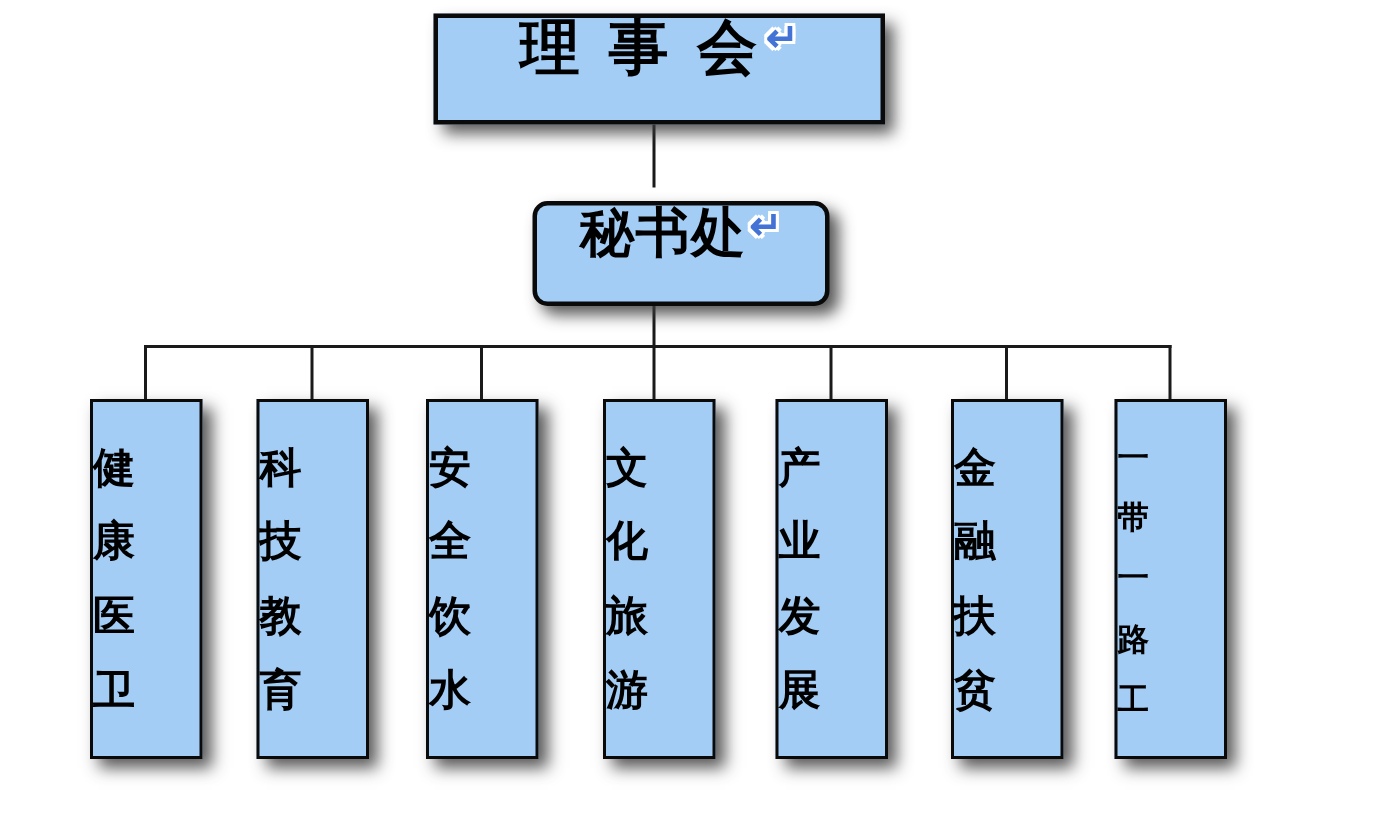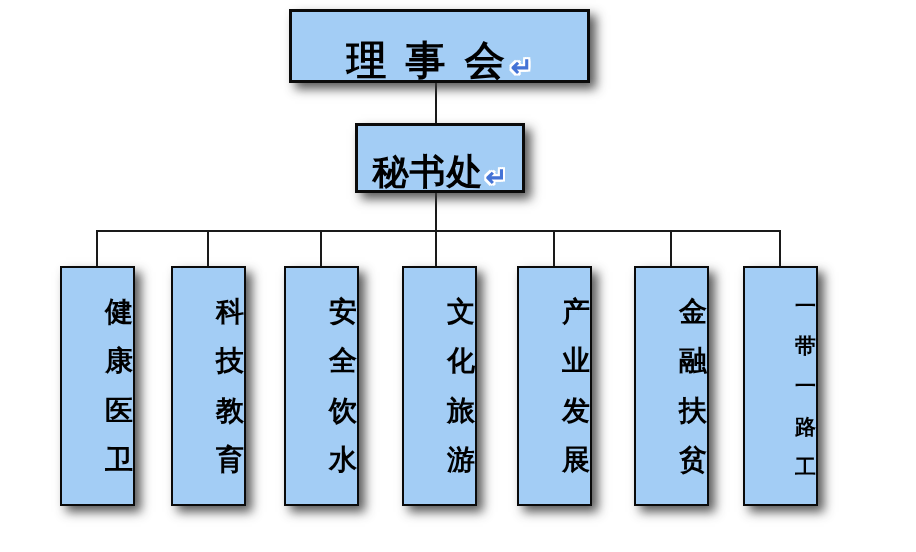--- a/index.html
+++ b/index.html
@@ -17,21 +17,21 @@
     font-family: "Liberation Sans", sans-serif;
     overflow: hidden;
   }
   .box {
     position: absolute;
     box-sizing: border-box;
     background: var(--box-fill);
     border: 2px solid var(--box-border);
     box-shadow: 6px 6px 10px rgba(60,60,60,0.85);
     display: flex;
-    align-items: flex-end;
+    align-items: flex-start;
     justify-content: center;
     color: #000;
   }
   .box.top-level { border-width: 3px; }
   .hlabel {
     font-weight: bold;
     color: #000;
     line-height: 1;
     white-space: pre;
   }
@@ -81,21 +81,21 @@
   <div class="line v" style="left:435px; top:230px; height:37px;"></div>
   <div class="line v" style="left:553px; top:230px; height:37px;"></div>
   <div class="line v" style="left:670px; top:230px; height:37px;"></div>
   <div class="line v" style="left:779px; top:230px; height:37px;"></div>
 
   <div class="box root top-level" style="left:289px; top:9px; width:301px; height:74px;">
     <span class="hlabel">理 事 会</span>
     <span class="pmark">↵</span>
   </div>
 
-  <div class="box sec top-level" style="left:355px; top:123px; width:170px; height:70px;">
+  <div class="box sec top-level" style="left:355px; top:134px; width:198px; height:70px;border-radius:10px;">
     <span class="hlabel">秘书处</span>
     <span class="pmark">↵</span>
   </div>
 
   <div class="box vbox" style="left:60px;  top:266px; width:75px; height:240px;">
       <span class="vchar">健</span>
       <span class="vchar">康</span>
       <span class="vchar">医</span>
       <span class="vchar">卫</span>
     </div>

